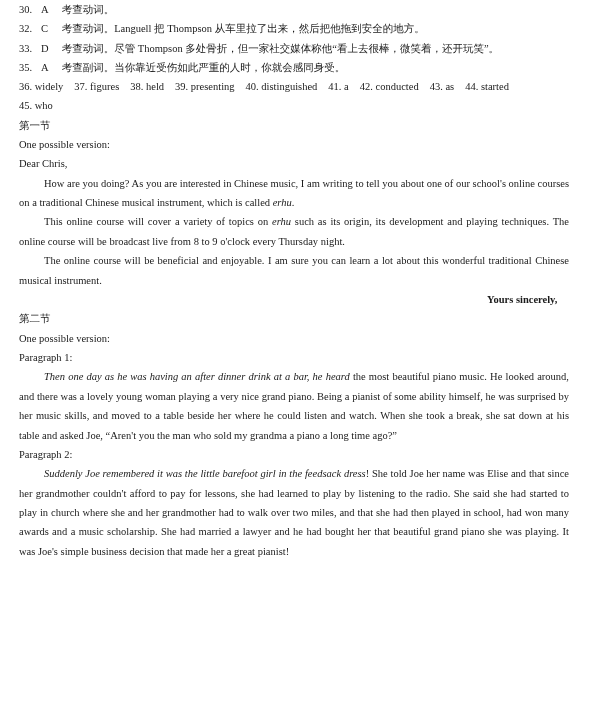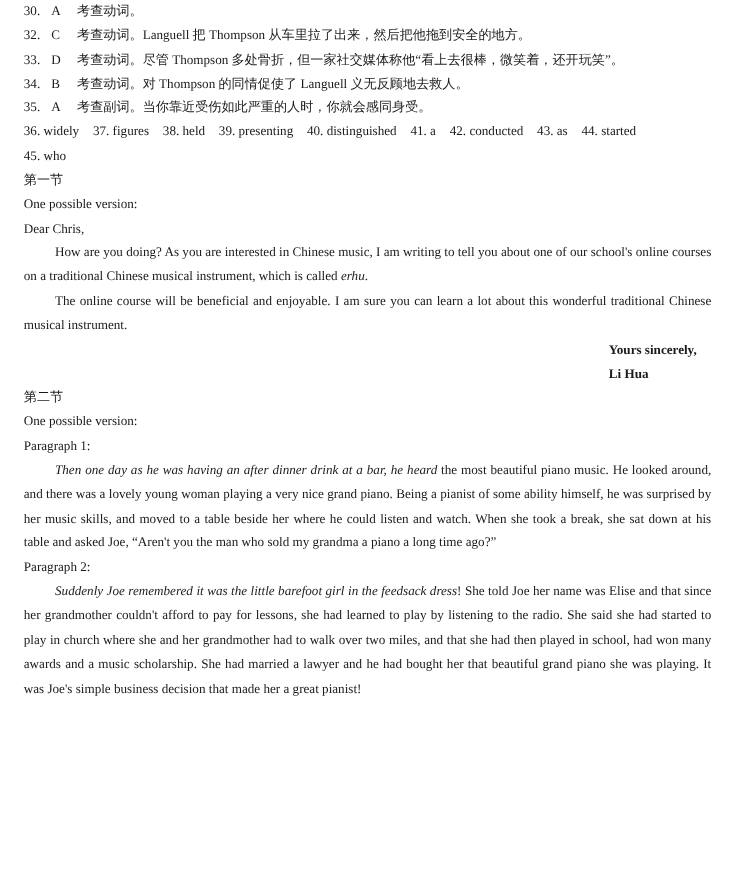--- a/index.html
+++ b/index.html
@@ -21,35 +21,34 @@
   .blanks span { margin-right: 11px; }
 </style>
 </head>
 <body>
 
 <div class="page">
 
   <div class="line"><span class="num">30.</span><span class="ans">A</span> <span>考查动词。</span></div>
   <div class="line"><span class="num">32.</span><span class="ans">C</span> <span>考查动词。Languell 把 Thompson 从车里拉了出来，然后把他拖到安全的地方。</span></div>
   <div class="line"><span class="num">33.</span><span class="ans">D</span> <span>考查动词。尽管 Thompson 多处骨折，但一家社交媒体称他“看上去很棒，微笑着，还开玩笑”。</span></div>
-  <div class="line"><span class="num">34.</span><span class="ans">B</span> <span>考查动词。对 Thompson 的同情促使了 Languell 义无反顾地去救人。</span></div>
   <div class="line"><span class="num">35.</span><span class="ans">A</span> <span>考查副词。当你靠近受伤如此严重的人时，你就会感同身受。</span></div>
 
   <div class="line blanks">
     <span>36. widely</span><span>37. figures</span><span>38. held</span><span>39. presenting</span><span>40. distinguished</span><span>41. a</span><span>42. conducted</span><span>43. as</span><span>44. started</span>
   </div>
   <div class="line blanks"><span>45. who</span></div>
 
   <div class="heading-cn">第一节</div>
   <div class="line">One possible version:</div>
   <div class="line">Dear Chris,</div>
   <p class="p indent"><span>How are you doing? As you are interested in Chinese music, I am writing to tell you about one of our school's online courses on a traditional Chinese musical instrument, which is called </span><span class="it">erhu</span><span>.</span></p>
+  <p class="p indent"><span>This online course will cover a variety of topics on </span><span class="it">erhu</span><span> such as its origin, its development and playing techniques. The online course will be broadcast live from 8 to 9 o'clock every Thursday night.</span></p>
   <p class="p indent">The online course will be beneficial and enjoyable. I am sure you can learn a lot about this wonderful traditional Chinese musical instrument.</p>
   <div class="sig">Yours sincerely,</div>
-  <div class="sig">Li Hua</div>
 
   <div class="heading-cn">第二节</div>
   <div class="line">One possible version:</div>
   <div class="line bold">Paragraph 1:</div>
   <p class="p indent"><span class="it">Then one day as he was having an after dinner drink at a bar, he heard</span><span> the most beautiful piano music. He looked around, and there was a lovely young woman playing a very nice grand piano. Being a pianist of some ability himself, he was surprised by her music skills, and moved to a table beside her where he could listen and watch. When she took a break, she sat down at his table and asked Joe, “Aren't you the man who sold my grandma a piano a long time ago?”</span></p>
   <div class="line bold">Paragraph 2:</div>
   <p class="p indent"><span class="it">Suddenly Joe remembered it was the little barefoot girl in the feedsack dress</span><span>! She told Joe her name was Elise and that since her grandmother couldn't afford to pay for lessons, she had learned to play by listening to the radio. She said she had started to play in church where she and her grandmother had to walk over two miles, and that she had then played in school, had won many awards and a music scholarship. She had married a lawyer and he had bought her that beautiful grand piano she was playing. It was Joe's simple business decision that made her a great pianist!</span></p>
 
 </div>
 

